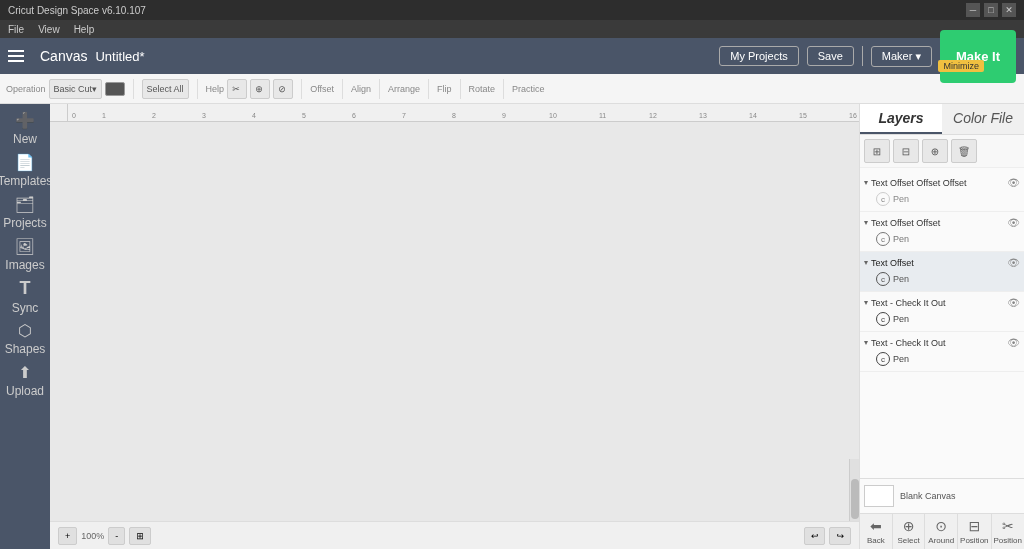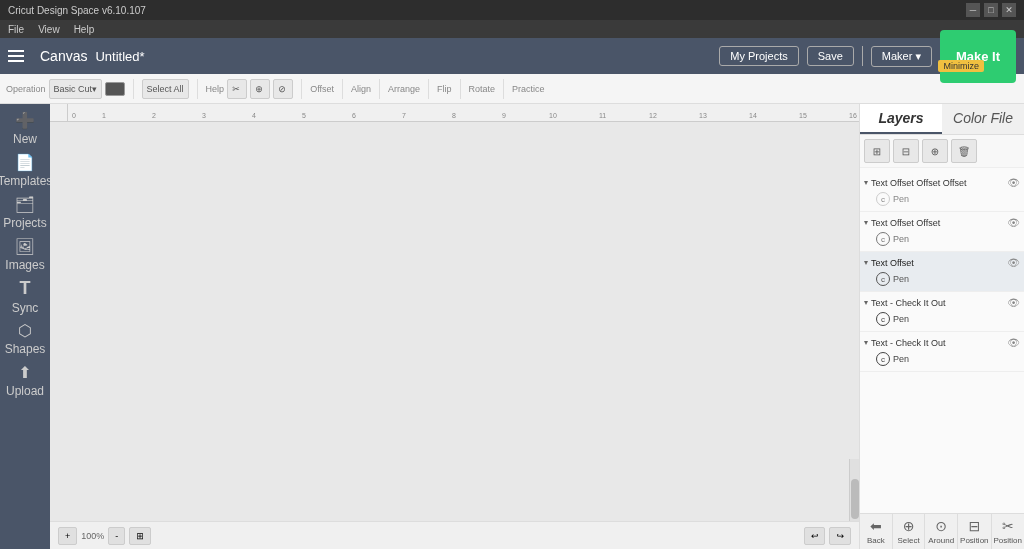--- a/index.html
+++ b/index.html
@@ -578,20 +578,24 @@
           <span class="layer-eye">👁</span>
         </div>
         <div class="layer-sub">
           <div class="layer-sub-icon" style="color:#444;border-color:#444;">c</div>
           <span style="color:#444;">Pen</span>
         </div>
       </div>
 
     </div>
 
+    <div id="panel-bottom">
+      <div class="blank-canvas-swatch"></div>
+      <span class="blank-canvas-label">Blank Canvas</span>
+    </div>
 
     <div id="panel-actions">
       <div class="panel-action-btn">
         <span class="pa-icon">⬅</span>
         <span>Back</span>
       </div>
       <div class="panel-action-btn">
         <span class="pa-icon">⊕</span>
         <span>Select</span>
       </div>

